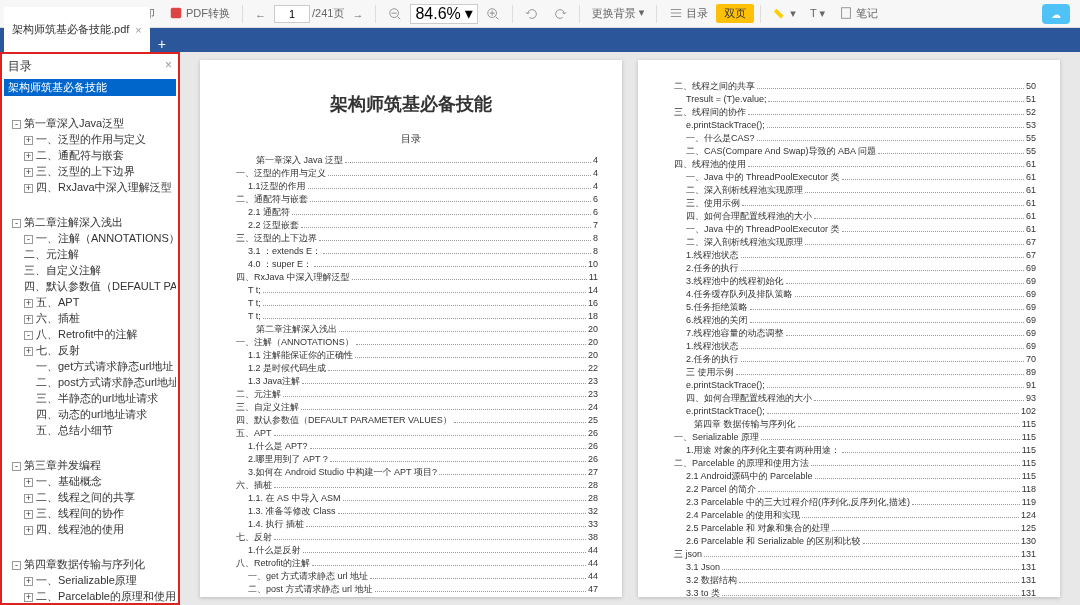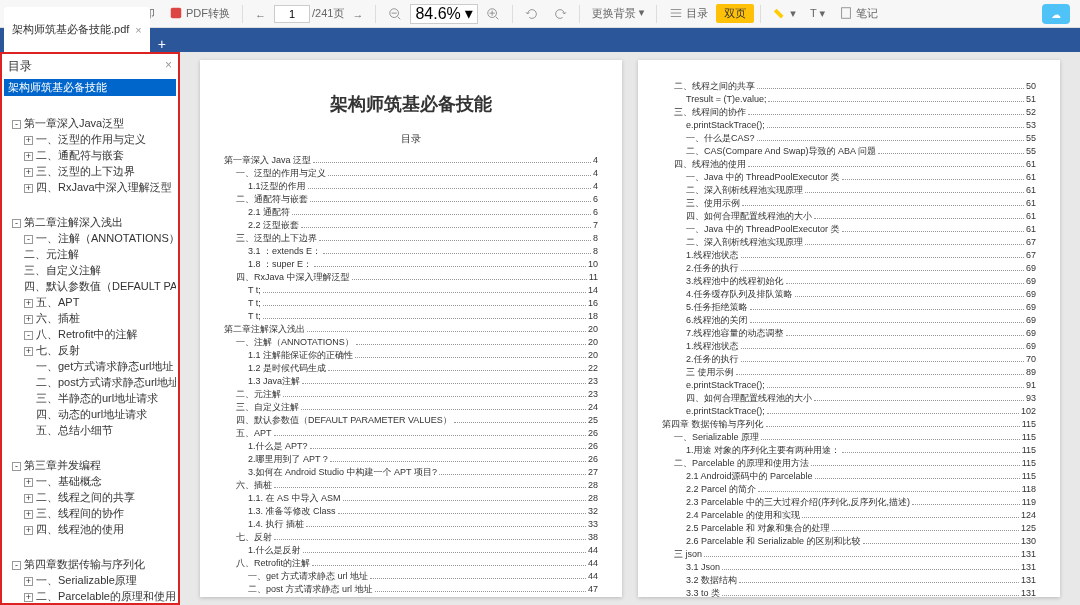--- a/index.html
+++ b/index.html
@@ -23,21 +23,21 @@
 .sb-item { padding: 1px 0 1px 4px; color: #333; font-size: 11px; white-space: nowrap; overflow: hidden; cursor: pointer; line-height: 14px; }
 .sb-item.l1 { padding-left: 8px; margin-top: 19px; }
 .sb-item.l2 { padding-left: 20px; }
 .sb-item.l3 { padding-left: 32px; }
 .sb-toggle { display: inline-block; width: 9px; height: 9px; border: 1px solid #999; text-align: center; line-height: 7px; font-size: 9px; margin-right: 3px; background: #fff; }
 .content { flex: 1; background: #e8e8e8; display: flex; gap: 16px; padding: 8px 20px; overflow: hidden; }
 .page { background: #fff; box-shadow: 0 1px 4px rgba(0,0,0,.2); flex: 1; padding: 20px 24px; overflow: hidden; font-size: 9px; color: #333; }
 .page-title { text-align: center; font-size: 18px; font-weight: bold; margin: 12px 0 16px; }
 .page-subtitle { text-align: center; font-size: 10px; margin-bottom: 8px; }
 .toc-line { display: flex; align-items: baseline; font-size: 9px; line-height: 13px; color: #333; }
-.toc-line.l1 { padding-left: 0; }
+.toc-line.l1 { padding-left: 0; margin-left: 32px; }
 .toc-line.l2 { padding-left: 12px; }
 .toc-line.l3 { padding-left: 24px; }
 .toc-text { white-space: nowrap; }
 .toc-dots { flex: 1; border-bottom: 1px dotted #999; margin: 0 2px 2px; min-width: 4px; }
 .toc-pg { white-space: nowrap; }
 .cloud-icon { position: fixed; top: 4px; right: 10px; width: 28px; height: 20px; background: #4fc3f7; border-radius: 4px; display: flex; align-items: center; justify-content: center; color: #fff; font-size: 10px; }
 </style>
 </head>
 <body>
 
@@ -213,21 +213,21 @@
             <span class="toc-text">三、泛型的上下边界</span>
             <span class="toc-dots"></span>
             <span class="toc-pg">8</span>
           </div>
           <div class="toc-line l3">
             <span class="toc-text">3.1 ：extends E：</span>
             <span class="toc-dots"></span>
             <span class="toc-pg">8</span>
           </div>
           <div class="toc-line l3">
-            <span class="toc-text">1.8 ：super E：</span>
+            <span class="toc-text">4.0 ：super E：</span>
             <span class="toc-dots"></span>
             <span class="toc-pg">10</span>
           </div>
           <div class="toc-line l2">
             <span class="toc-text">四、RxJava 中深入理解泛型</span>
             <span class="toc-dots"></span>
             <span class="toc-pg">11</span>
           </div>
           <div class="toc-line l3">
             <span class="toc-text">T   t;</span>

